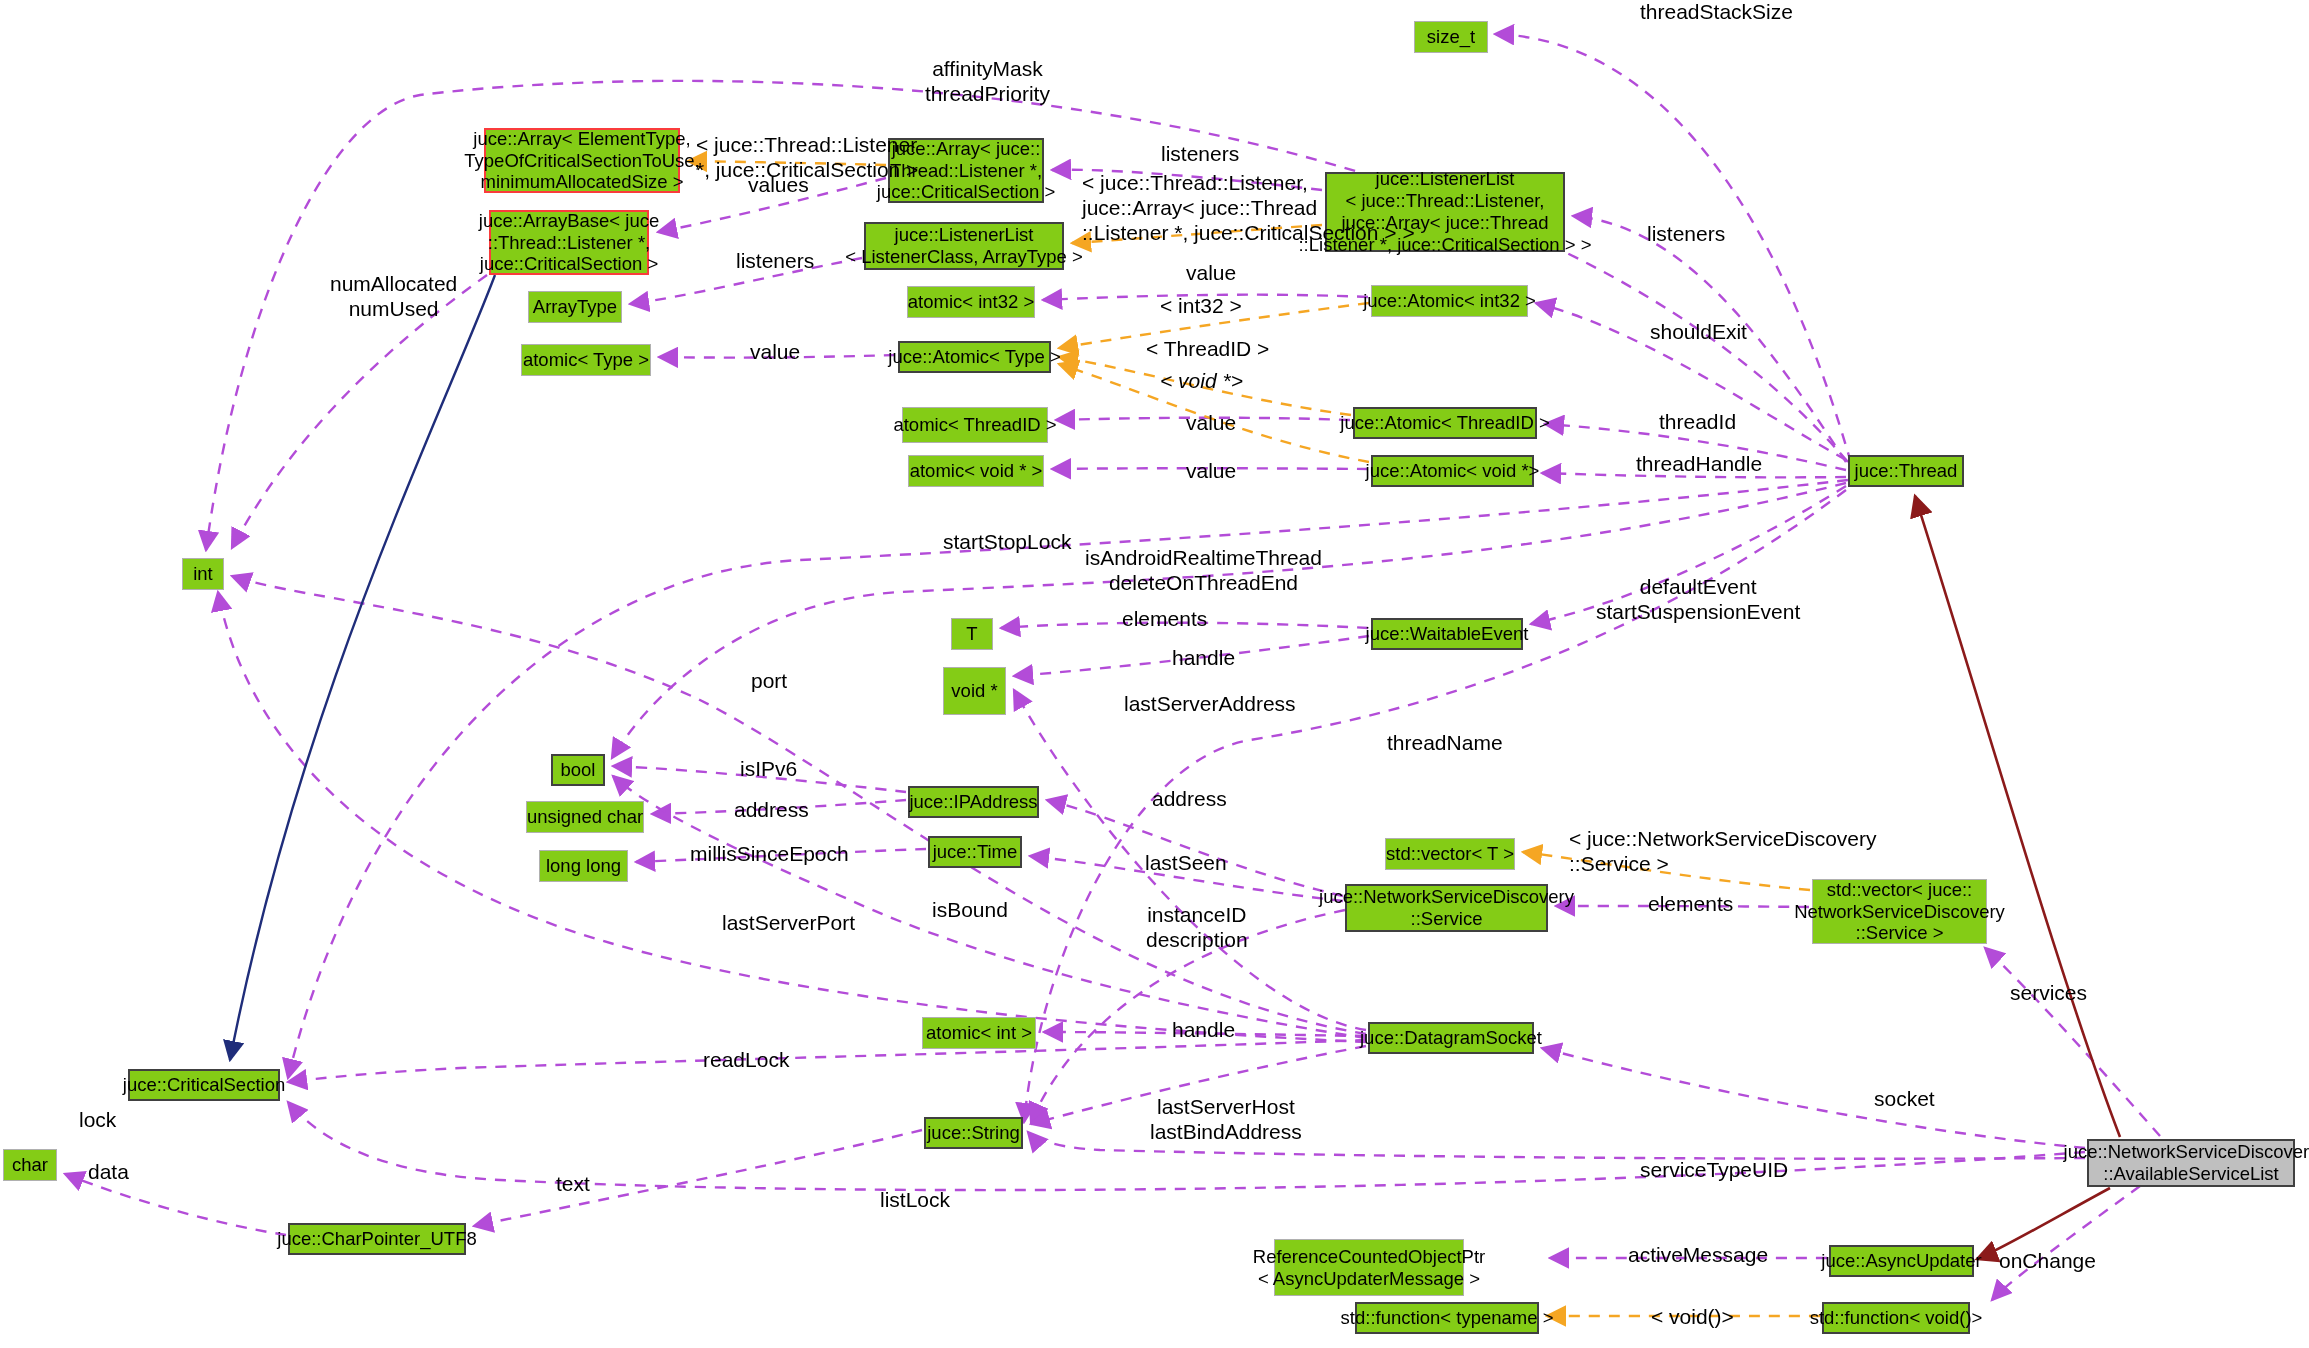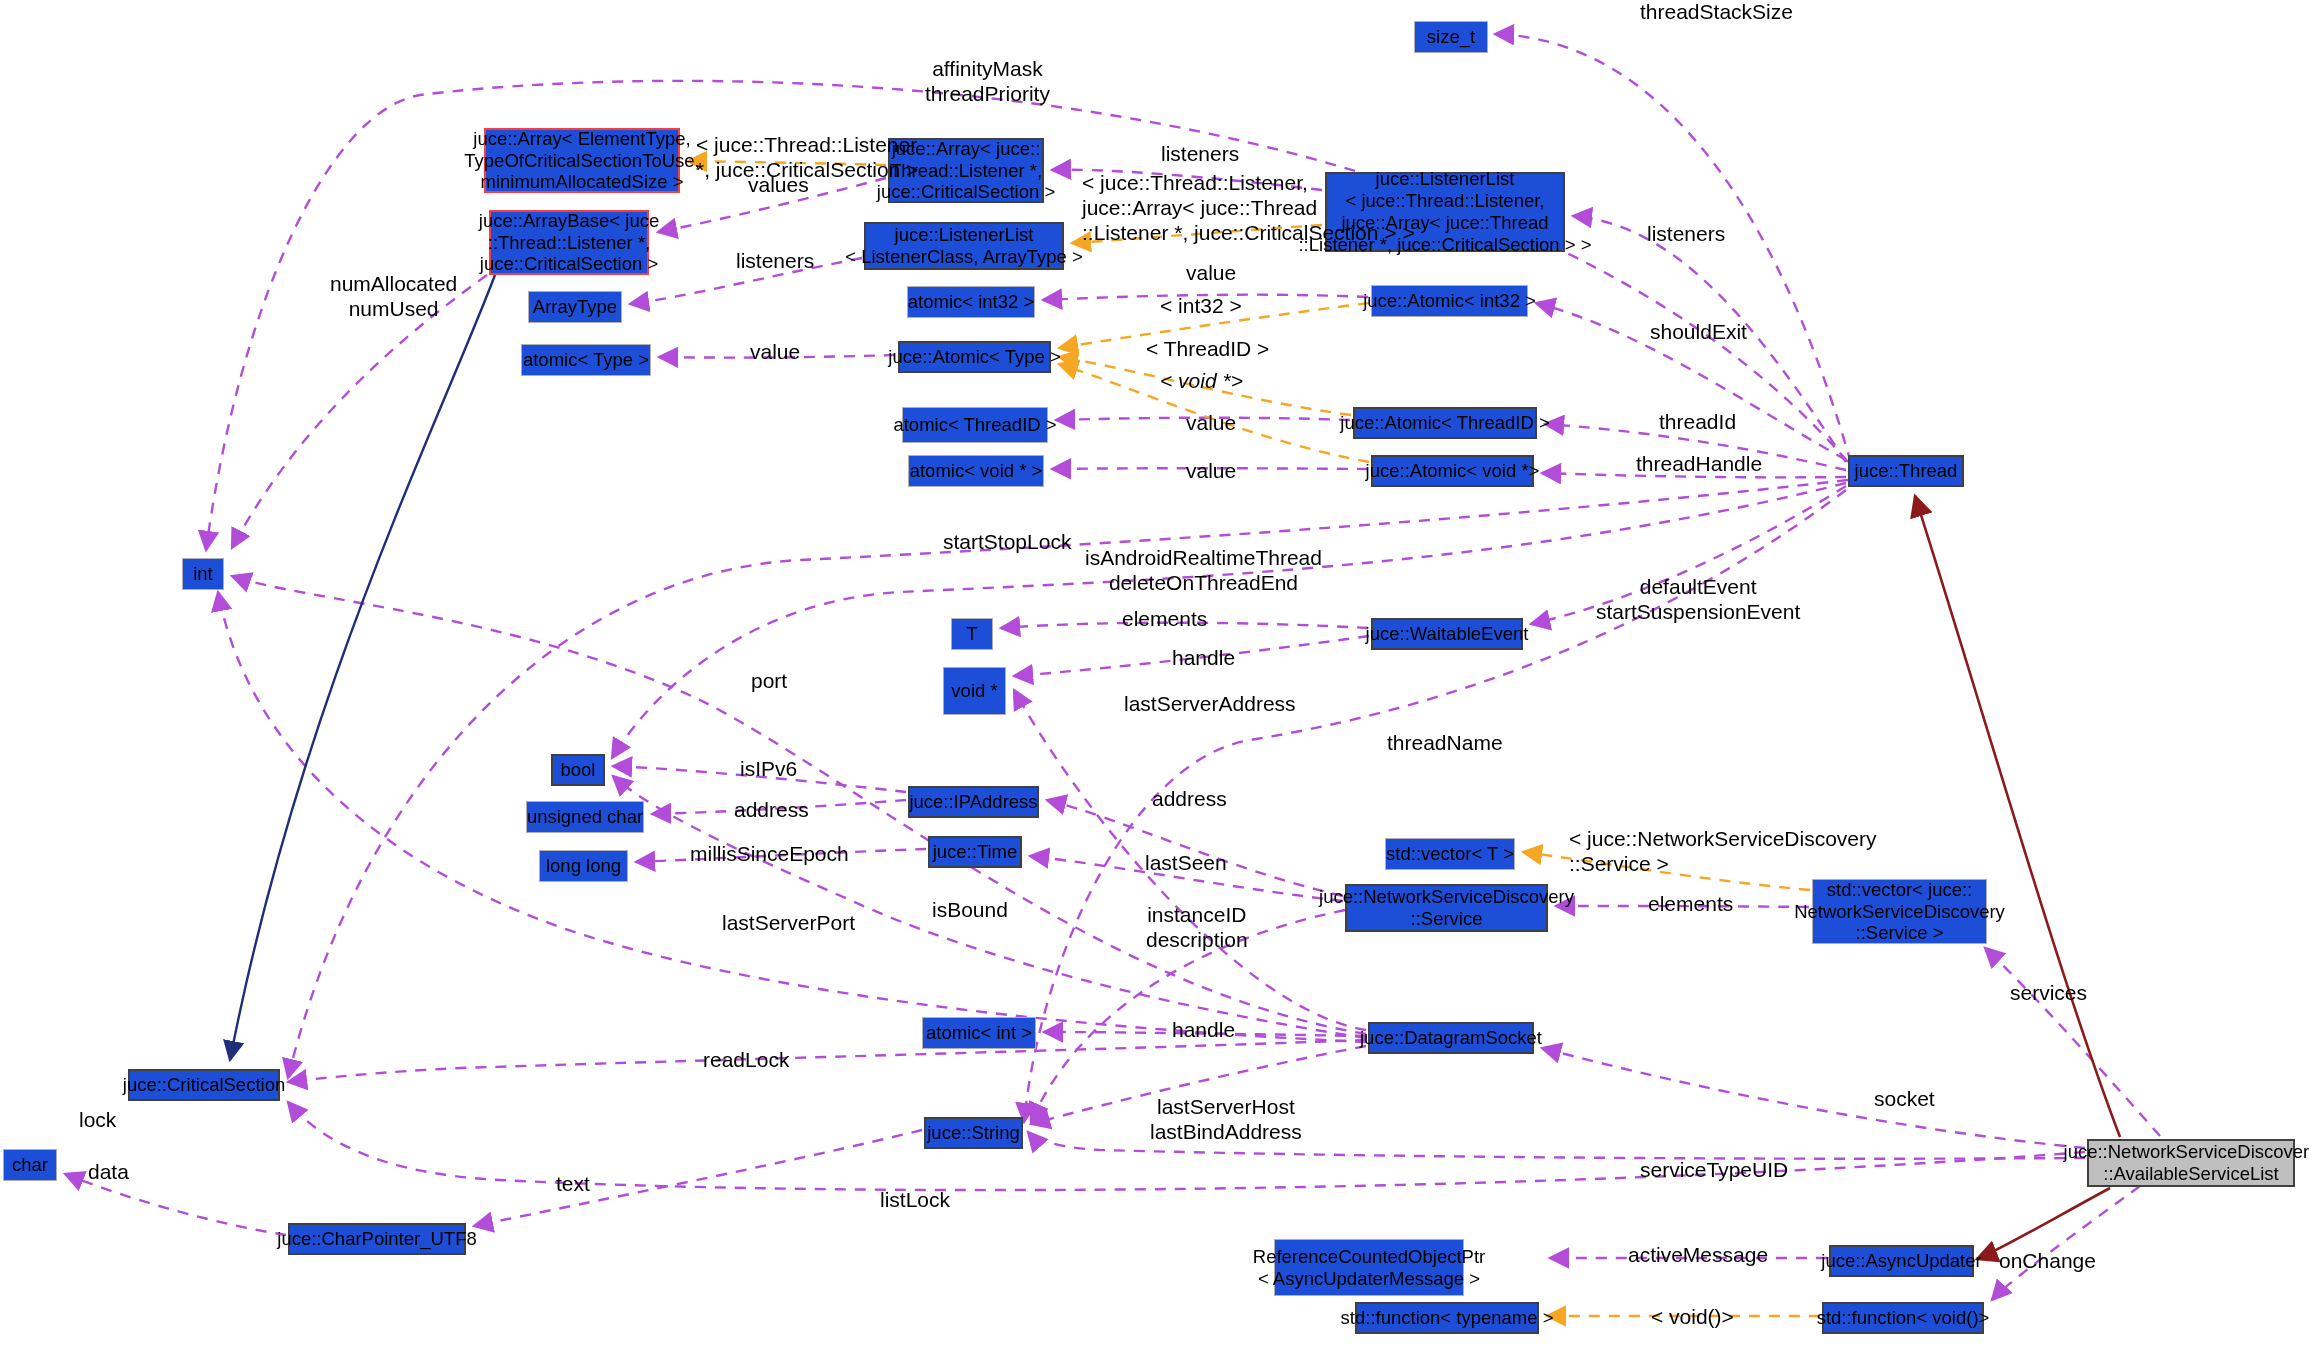--- a/index.html
+++ b/index.html
@@ -26,21 +26,21 @@
   .node {
     position: absolute;
     box-sizing: border-box;
     display: flex;
     align-items: center;
     justify-content: center;
     text-align: center;
     font-size: 18.5px;
     line-height: 1.18;
     color: #000000;
-    background: #1d4ed8;
+    background: #84cc16;
     border: 1px solid #b0b0b0;
     white-space: pre;
     padding: 2px 6px;
     z-index: 5;
   }
   .node.plain {
     border: 1px solid #b0b0b0;
   }
   .node.strong {
     border: 2px solid #404040;
@@ -247,21 +247,21 @@
       <div class="node strong" style="left: 128px; top: 1069px; width: 152px; height: 32px;">juce::CriticalSection</div>
       <div class="node strong" style="left: 924px; top: 1117px; width: 99px; height: 32px;">juce::String</div>
       <div class="node plain" style="left: 3px; top: 1149px; width: 54px; height: 32px;">char</div>
       <div class="node target" style="left: 2087px; top: 1139px; width: 208px; height: 48px;">juce::NetworkServiceDiscovery
 ::AvailableServiceList</div>
       <div class="node strong" style="left: 288px; top: 1223px; width: 178px; height: 32px;">juce::CharPointer_UTF8</div>
       <div class="node plain" style="left: 1274px; top: 1239px; width: 190px; height: 57px;">ReferenceCountedObjectPtr
 &lt; AsyncUpdaterMessage &gt;</div>
       <div class="node strong" style="left: 1829px; top: 1245px; width: 145px; height: 32px;">juce::AsyncUpdater</div>
       <div class="node strong" style="left: 1355px; top: 1302px; width: 184px; height: 32px;">std::function&lt; typename &gt;</div>
-      <div class="node strong" style="left: 1822px; top: 1302px; width: 162px; height: 32px;">std::function&lt; void()&gt;</div>
+      <div class="node strong" style="left: 1822px; top: 1302px; width: 148px; height: 32px;">std::function&lt; void()&gt;</div>
     </div>
 
   <div id="label-layer">
       <div class="elabel" style="left: 1640px; top: 0px; text-align: left;">threadStackSize</div>
       <div class="elabel" style="left: 925px; top: 57px; text-align: center;">affinityMask
 threadPriority</div>
       <div class="elabel" style="left: 696px; top: 133px; text-align: left;">&lt; juce::Thread::Listener
 *, juce::CriticalSection &gt;</div>
       <div class="elabel" style="left: 1161px; top: 142px; text-align: left;">listeners</div>
       <div class="elabel" style="left: 748px; top: 173px; text-align: left;">values</div>

